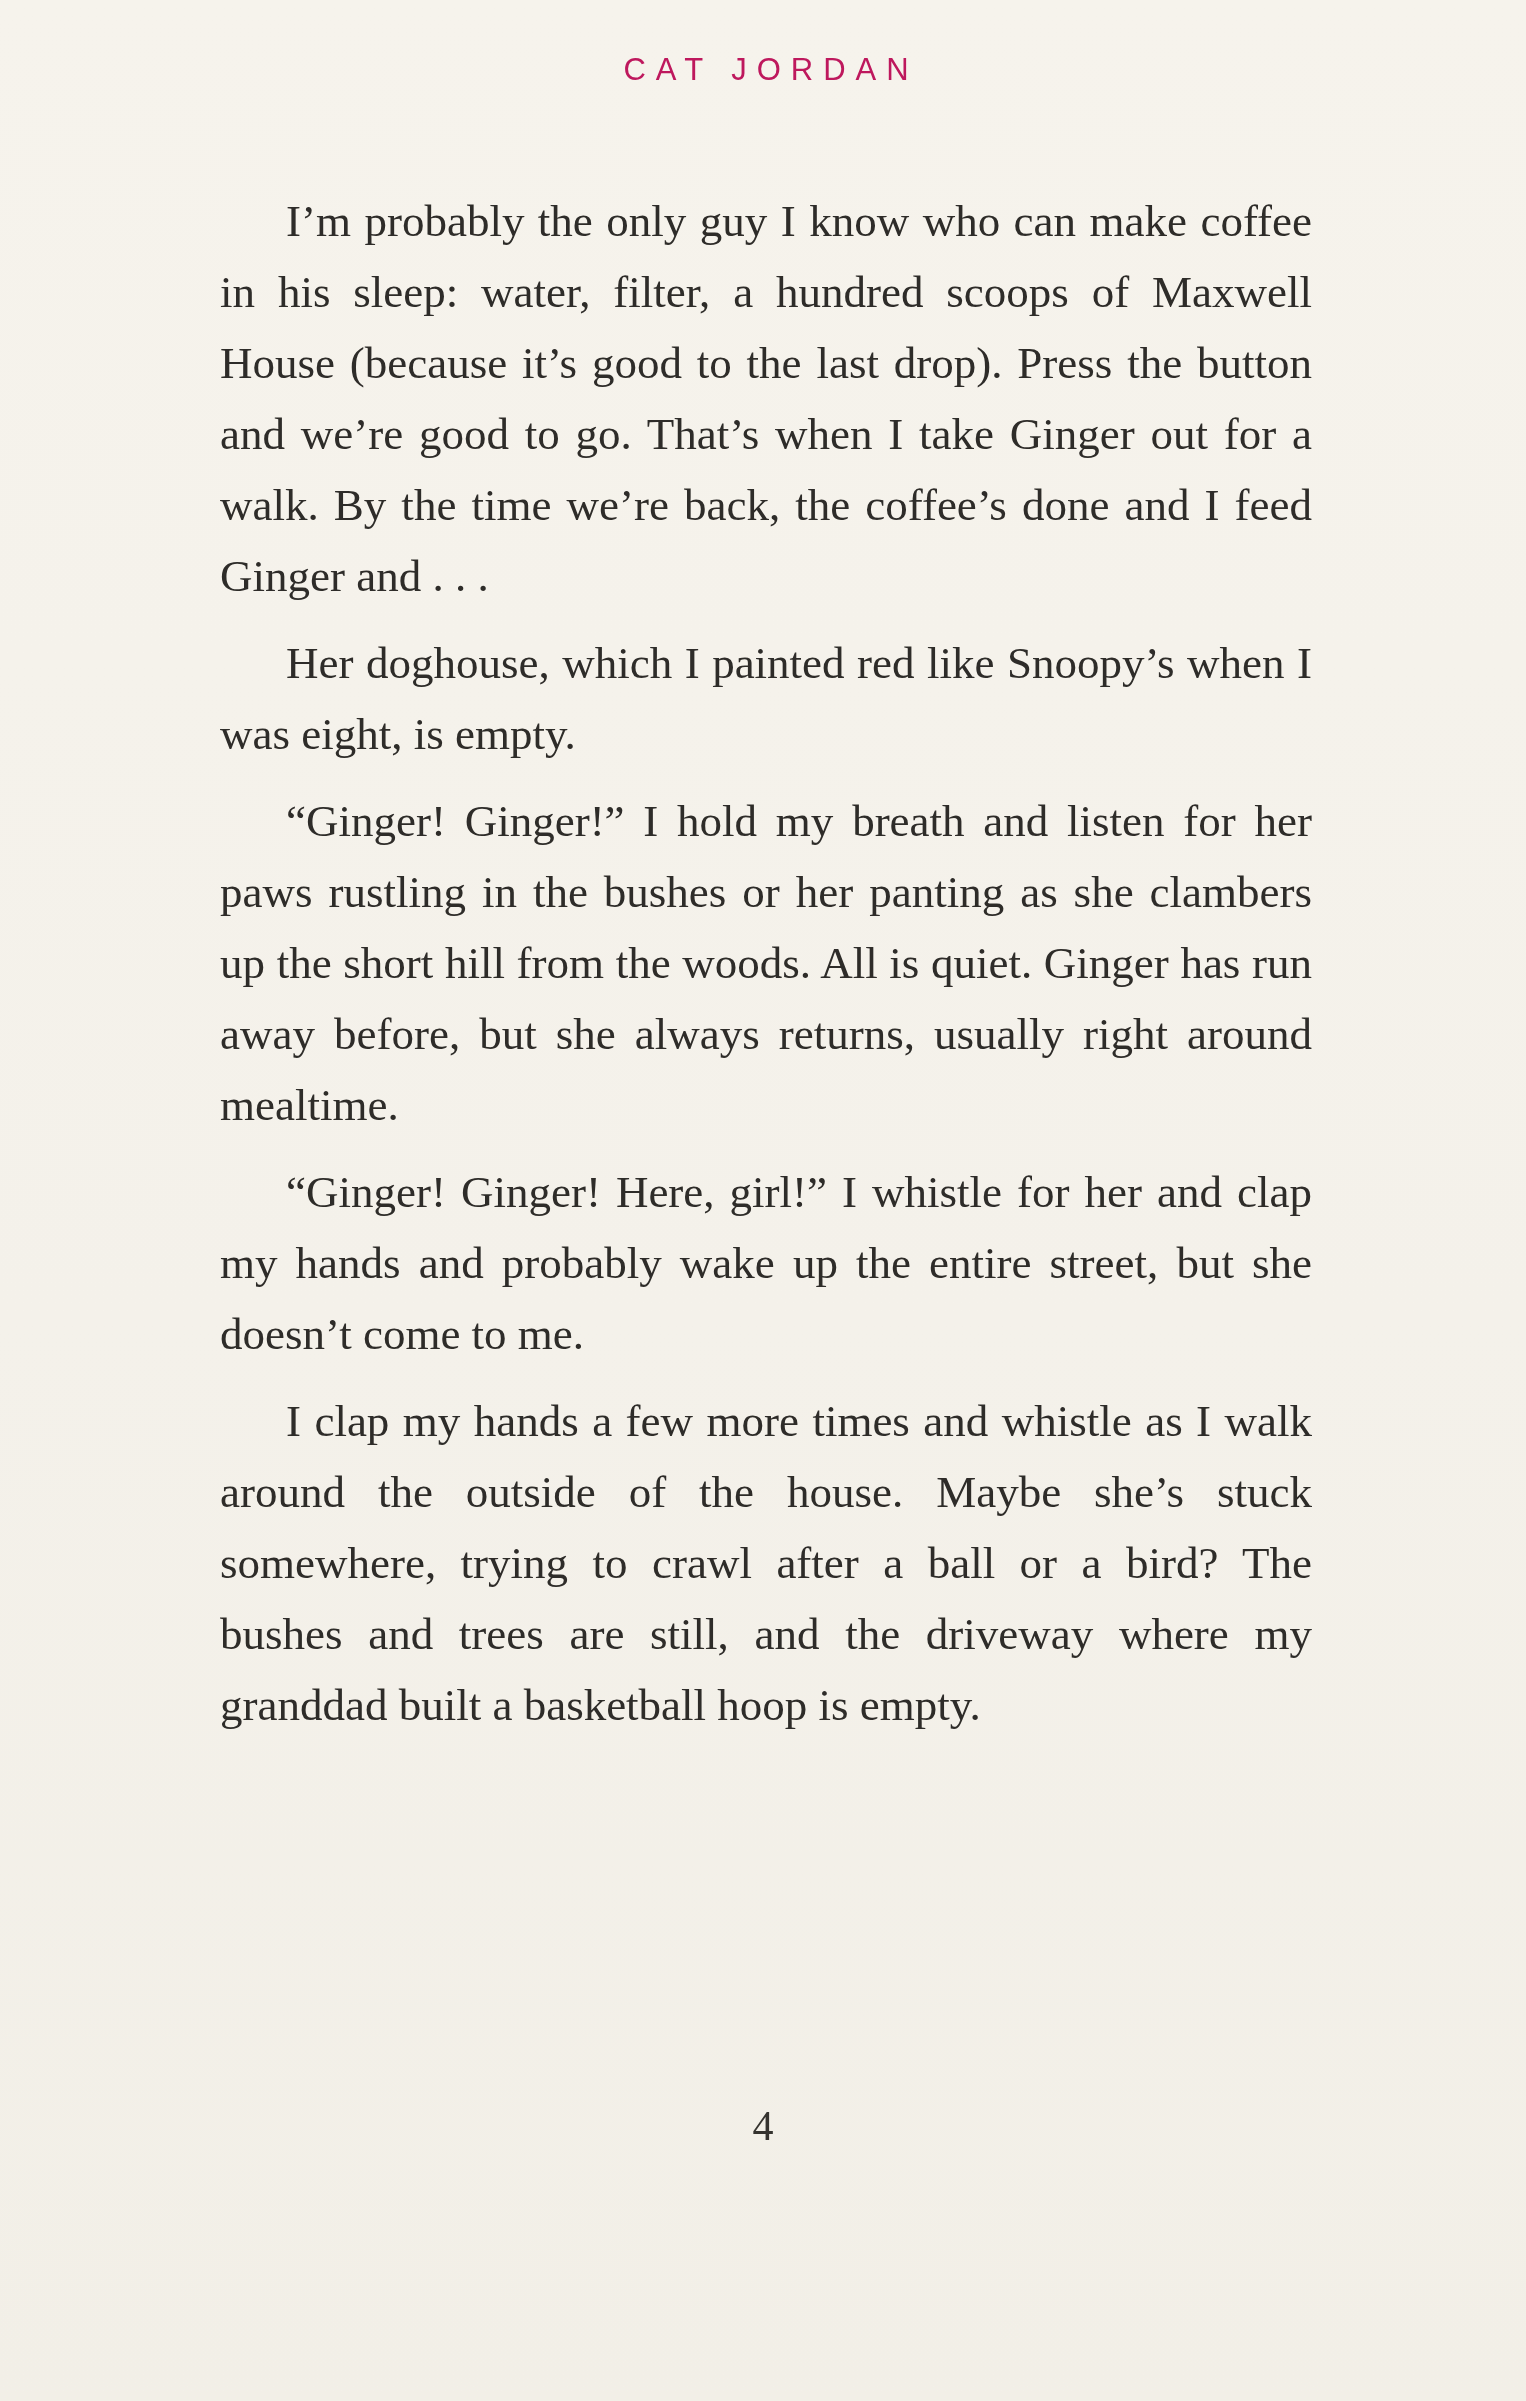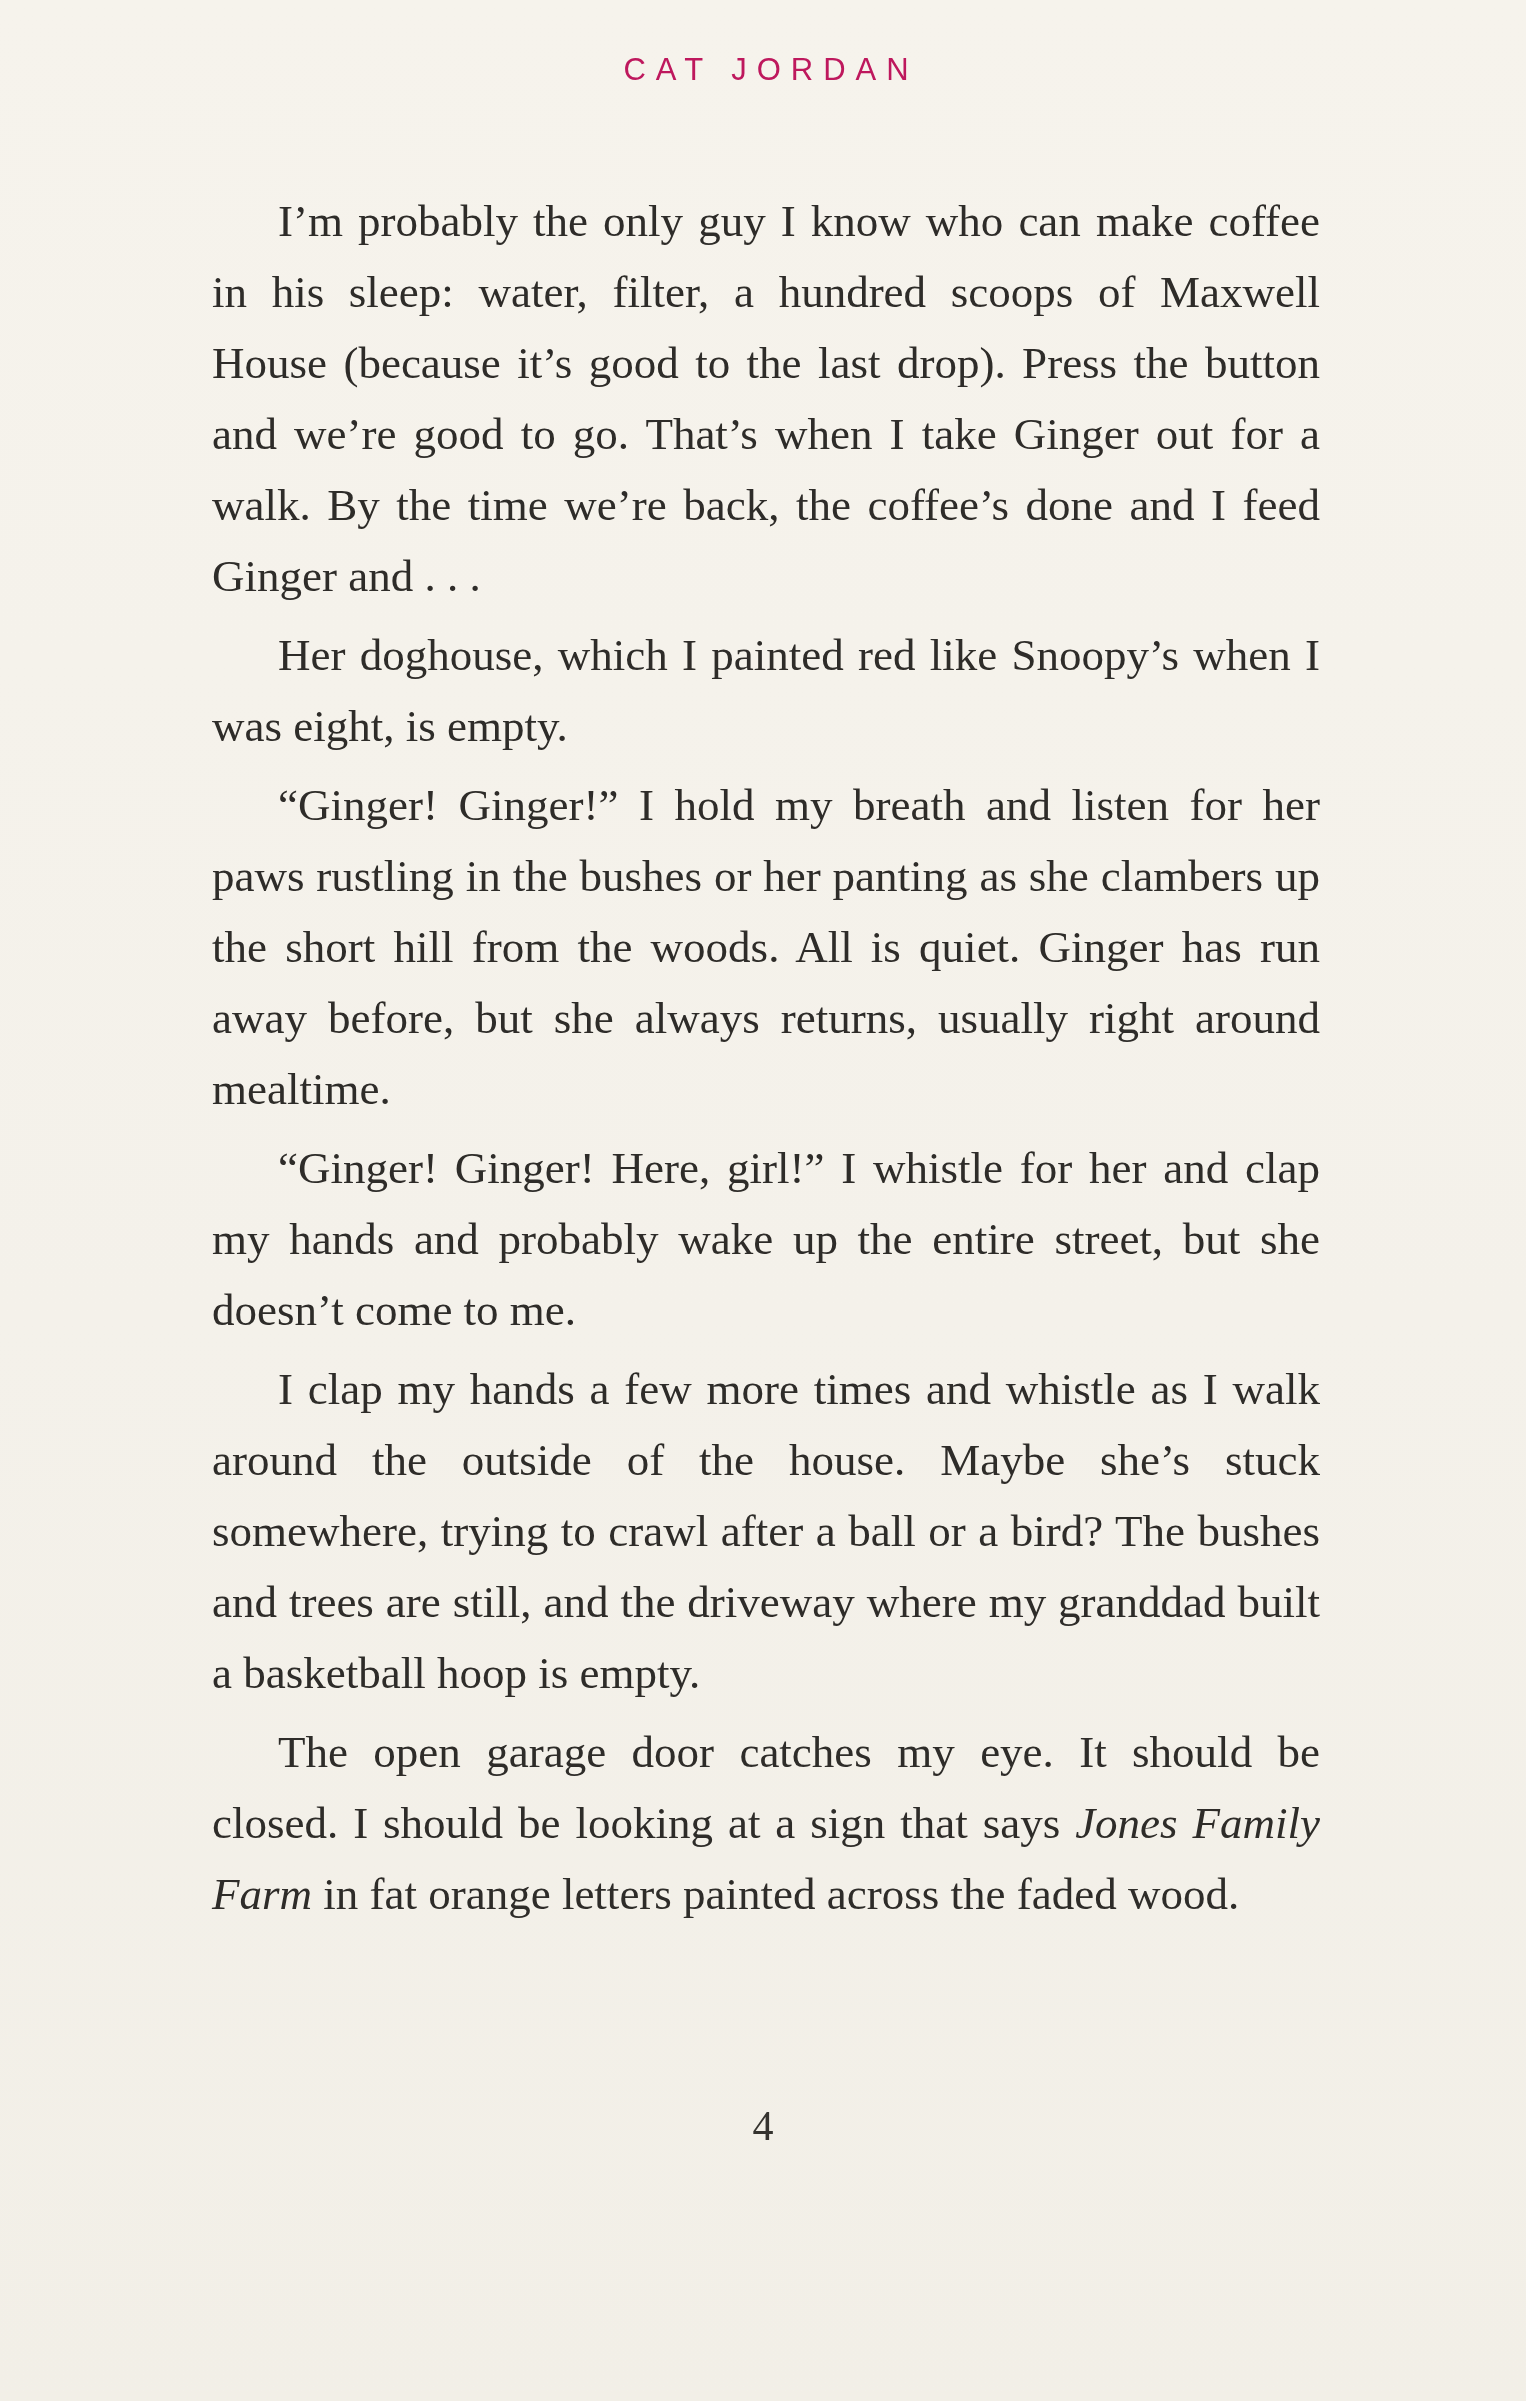--- a/index.html
+++ b/index.html
@@ -28,21 +28,21 @@
     color: #be185d;
     margin: 0 0 98px 0;
     text-indent: 10px; 
   }
   .body-text {
     font-size: 45px;
     line-height: 71px;
     text-align: justify;
   }
   .para {
-    margin: 8px;
+    margin: 16px;
     text-indent: 66px;
   }
   .para .seg {
     font-style: normal;
   }
   .para em.seg-italic {
     font-style: italic;
   }
   .page-number {
     position: absolute;
@@ -67,20 +67,19 @@
 
 
     <p class="para"><span class="seg">Her doghouse, which I painted red like Snoopy’s when I was eight, is empty.</span></p>
 
     <p class="para"><span class="seg">“Ginger! Ginger!” I hold my breath and listen for her paws rustling in the bushes or her panting as she clambers up the short hill from the woods. All is quiet. Ginger has run away before, but she always returns, usually right around mealtime.</span></p>
 
     <p class="para"><span class="seg">“Ginger! Ginger! Here, girl!” I whistle for her and clap my hands and probably wake up the entire street, but she doesn’t come to me.</span></p>
 
     <p class="para"><span class="seg">I clap my hands a few more times and whistle as I walk around the outside of the house. Maybe she’s stuck somewhere, trying to crawl after a ball or a bird? The bushes and trees are still, and the driveway where my granddad built a basketball hoop is empty.</span></p>
 
-    <p class="para"><span class="seg">The open garage door catches my eye. It should be closed. I should be looking at a sign that says </span><em class="seg-italic">Jones Family Farm</em><span class="seg"> in fat orange letters painted across the faded wood.</span></p>
 
 
   </div>
 
 </div>
 
 <div class="page-number">4</div>
 
 </body></html>

